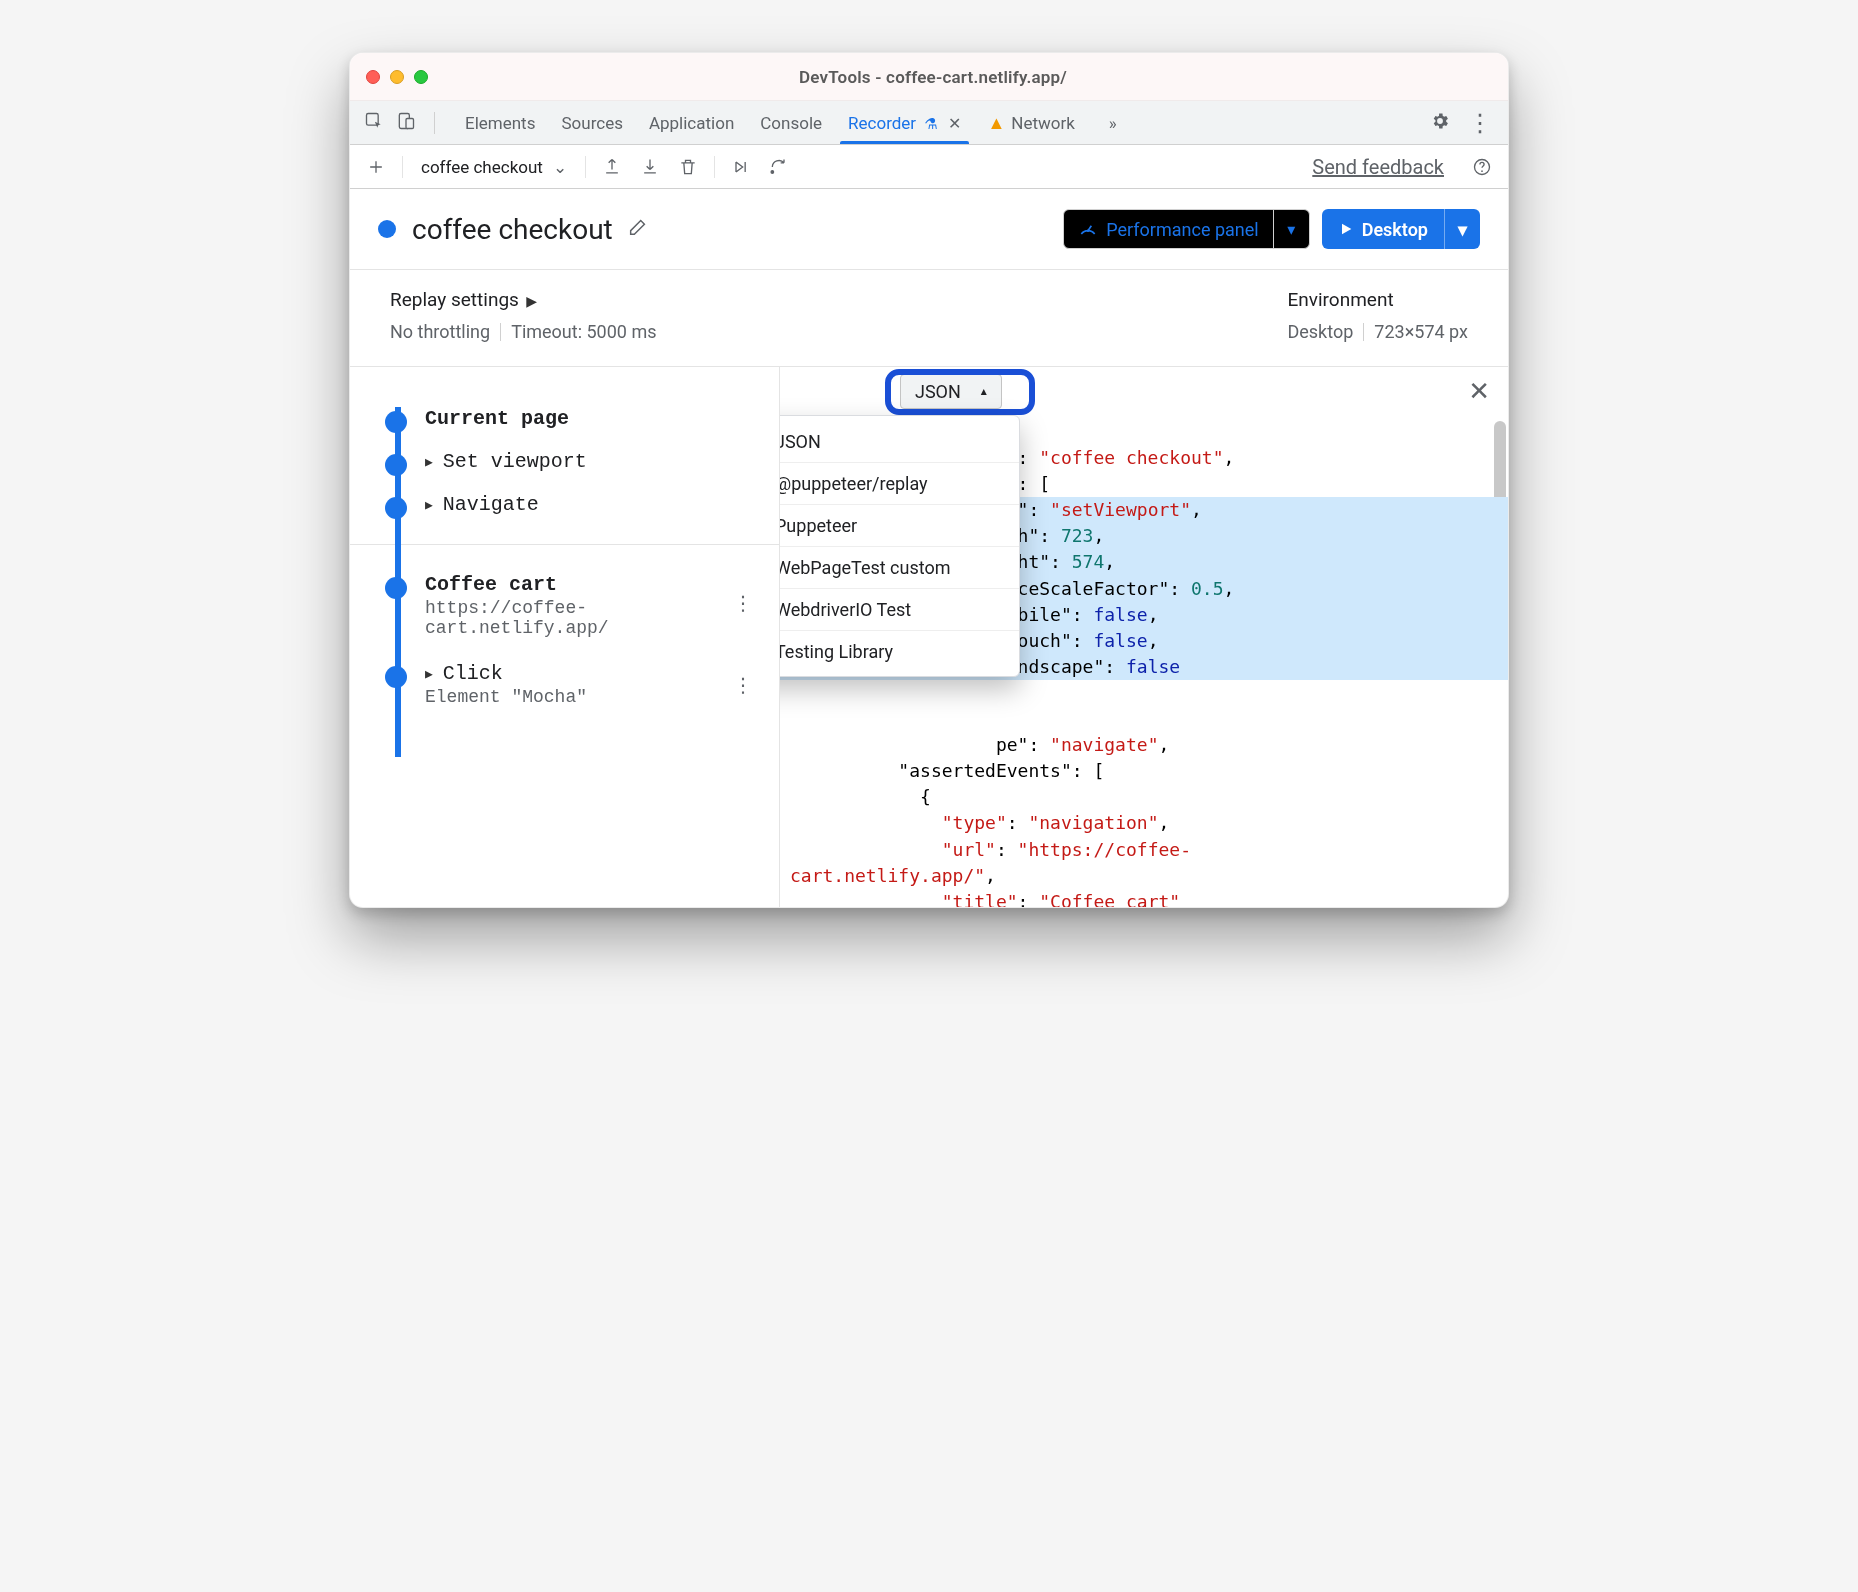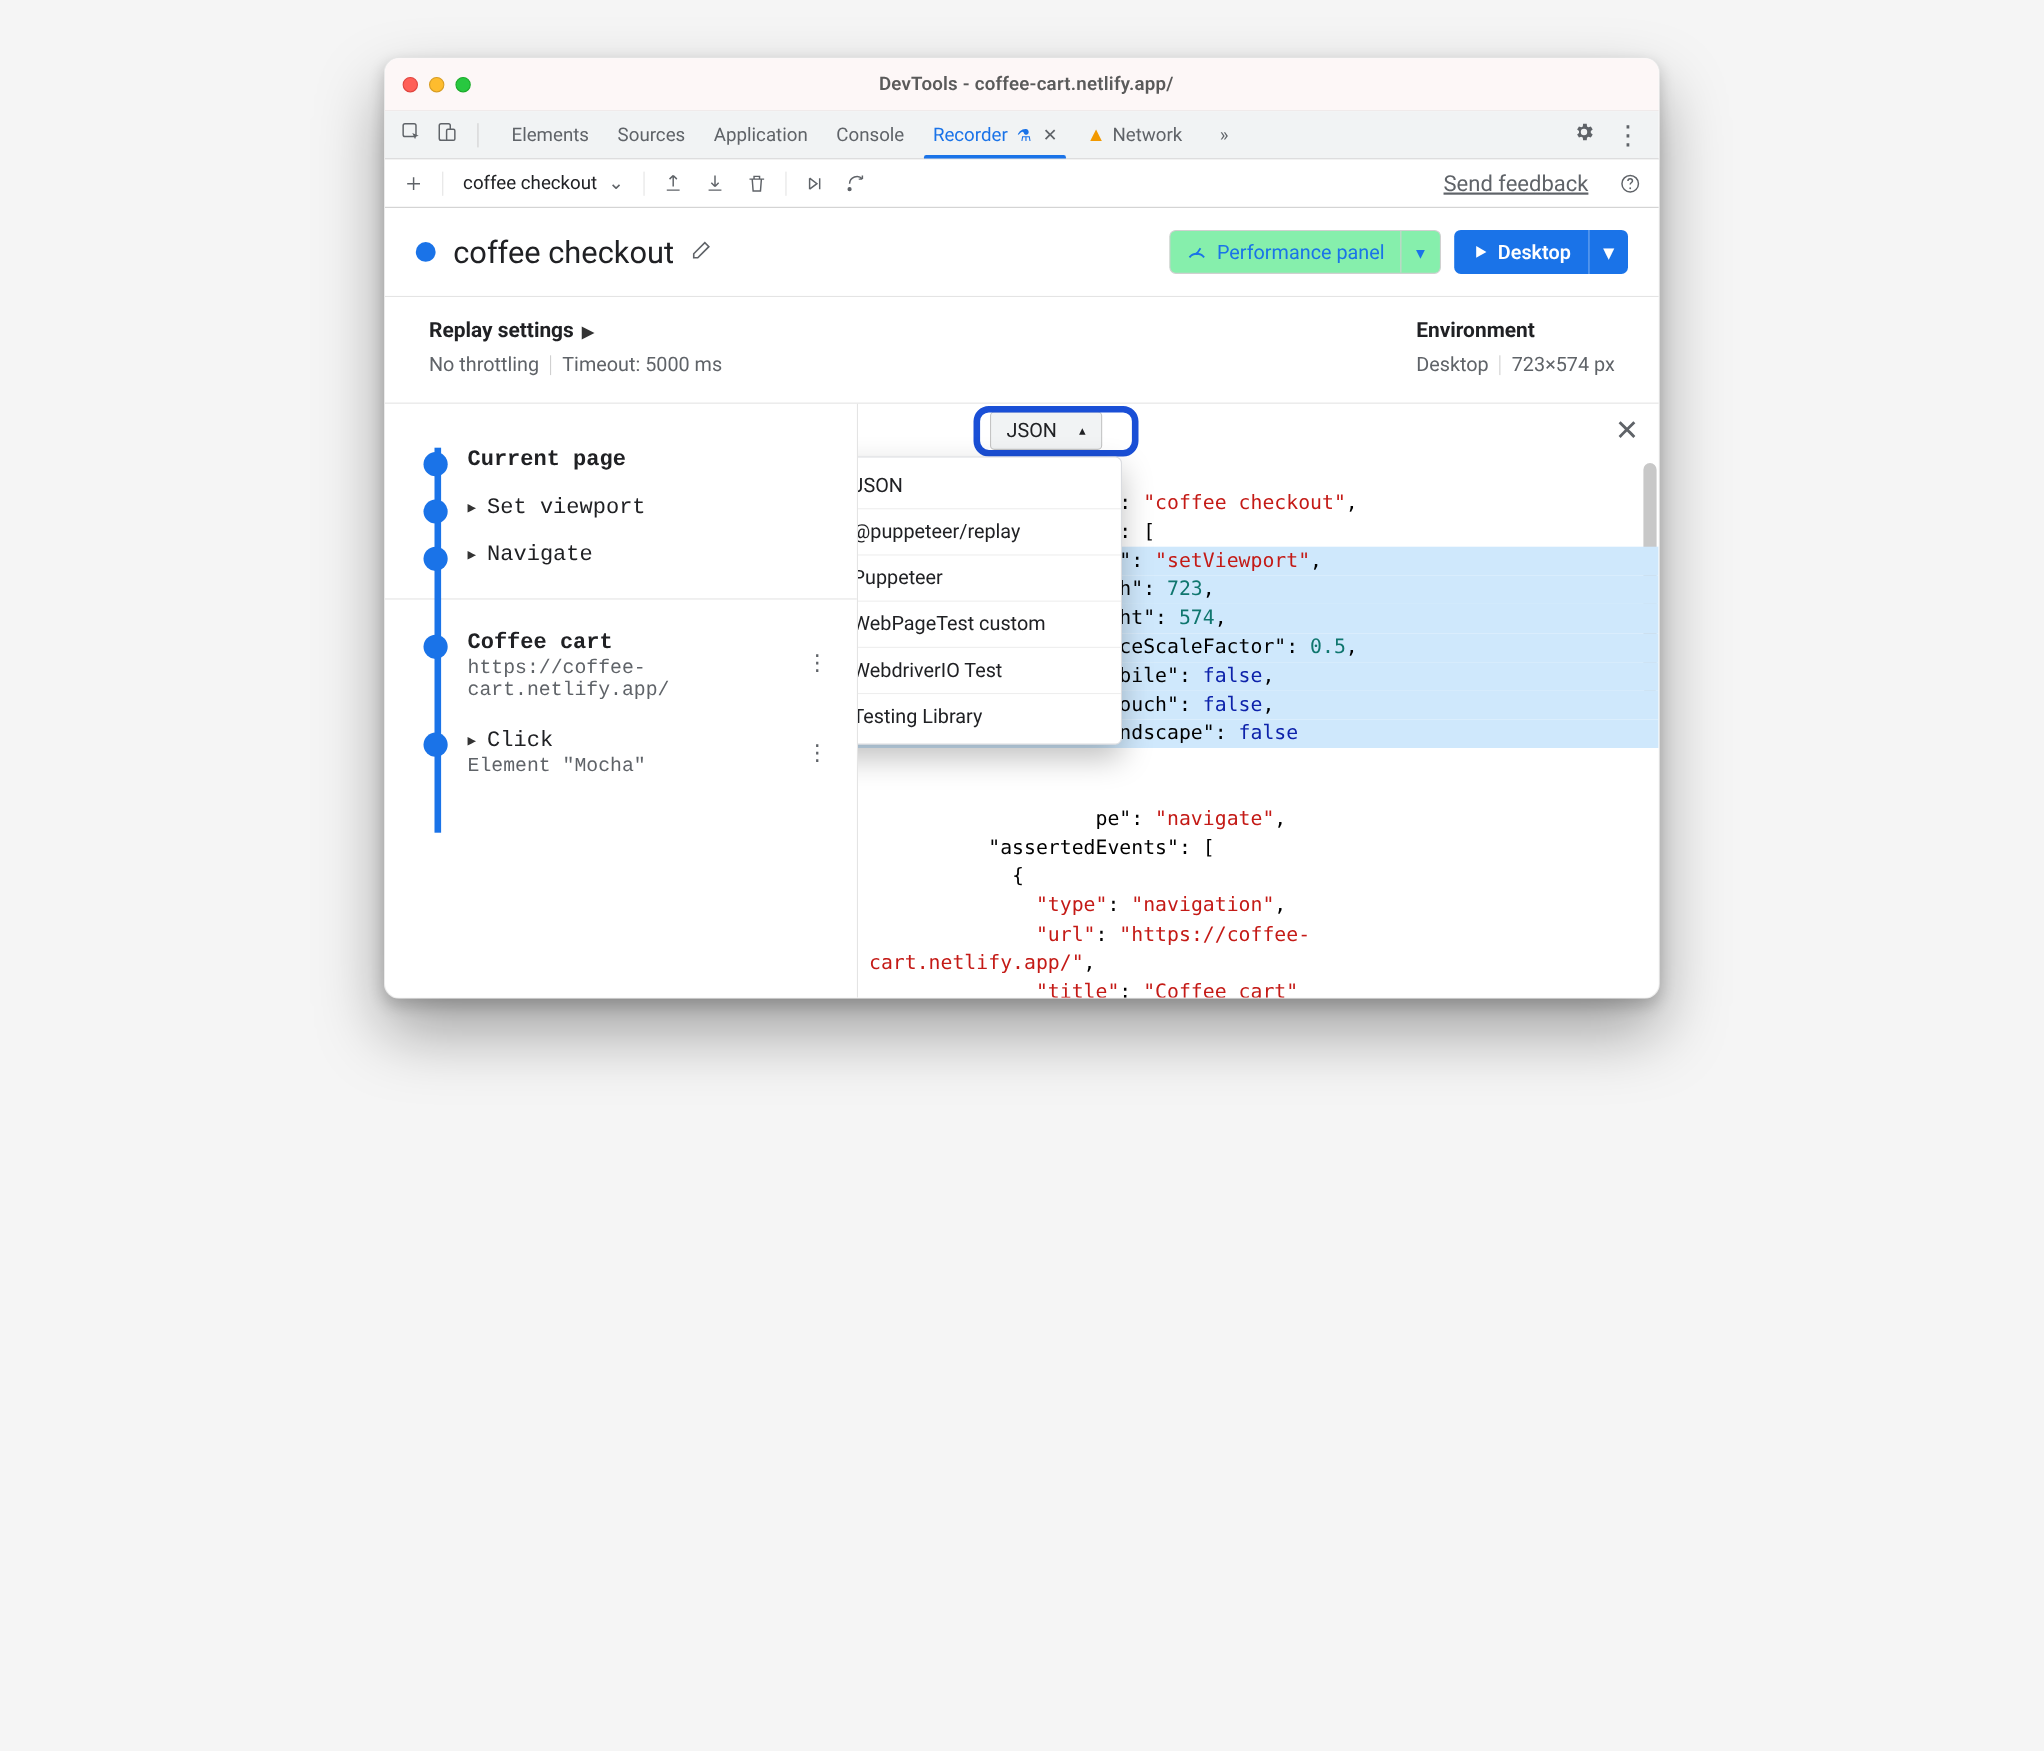--- a/index.html
+++ b/index.html
@@ -63,32 +63,32 @@
   .rec-toolbar .sep{width:1px;height:22px;background:var(--border-light);margin:0 2px;}
   .rec-toolbar .dropdown{display:flex;align-items:center;gap:10px;padding:0 6px;cursor:pointer;}
   .rec-toolbar .dropdown .caret{color:#5f6368;}
   .rec-toolbar .feedback{margin-left:auto;text-decoration:underline;color:#5f6368;font-size:20px;}
   
   .rec-header{display:flex;align-items:center;padding:20px 28px;border-bottom:1px solid var(--border-light);}
   .bluedot{width:18px;height:18px;border-radius:50%;background:var(--accent);margin-right:16px;}
   .rec-title{font-size:28px;font-weight:400;}
   .pencil{margin-left:14px;color:#5f6368;cursor:pointer;}
   .rec-header .right{margin-left:auto;display:flex;gap:12px;align-items:center;}
-  .dropbtn{display:flex;align-items:center;border:1px solid var(--border);border-radius:6px;background:#86efac;overflow:hidden;height:40px;}
+  .dropbtn{display:flex;align-items:center;border:1px solid var(--border);border-radius:6px;background:#000000;overflow:hidden;height:40px;}
   .dropbtn .main{display:flex;align-items:center;gap:8px;padding:0 14px;color:var(--accent);font-size:18px;cursor:pointer;}
   .dropbtn .main svg{width:20px;height:20px;stroke:var(--accent);}
   .dropbtn .chev{border-left:1px solid var(--border);width:36px;height:100%;display:flex;align-items:center;justify-content:center;color:var(--accent);cursor:pointer;}
   .replaybtn{display:flex;align-items:stretch;border-radius:6px;overflow:hidden;height:40px;background:var(--accent);color:#fff;font-size:18px;font-weight:600;}
   .replaybtn .main{display:flex;align-items:center;gap:8px;padding:0 16px;cursor:pointer;}
   .replaybtn .main svg{width:16px;height:16px;fill:#fff;}
   .replaybtn .chev{border-left:1px solid rgba(255,255,255,.4);width:36px;display:flex;align-items:center;justify-content:center;cursor:pointer;}
   
   .settings-row{display:flex;padding:18px 40px 24px;border-bottom:1px solid var(--border-light);}
   .settings-col{display:flex;flex-direction:column;gap:10px;}
-  .settings-col h4{margin:0;font-size:19px;font-weight:700;}
+  .settings-col h4{margin:0;font-size:19px;font-weight:400;}
   .settings-col h4 .tri{font-size:14px;margin-left:4px;color:#333;}
   .settings-col .sub{color:var(--text-muted);font-size:18px;display:flex;align-items:center;}
   .settings-col .sub .vsep{display:inline-block;width:1px;height:18px;background:var(--border);margin:0 10px;}
   .settings-row .env{margin-left:auto;}
   
   .split{display:flex;height:540px;position:relative;}
   .left-pane{width:430px;border-right:1px solid var(--border-light);overflow:hidden;padding-top:10px;font-family:Liberation Mono, monospace;}
   .right-pane{flex:1;position:relative;overflow:hidden;}
   
   .steps{position:relative;padding:20px 20px 0 35px;}

